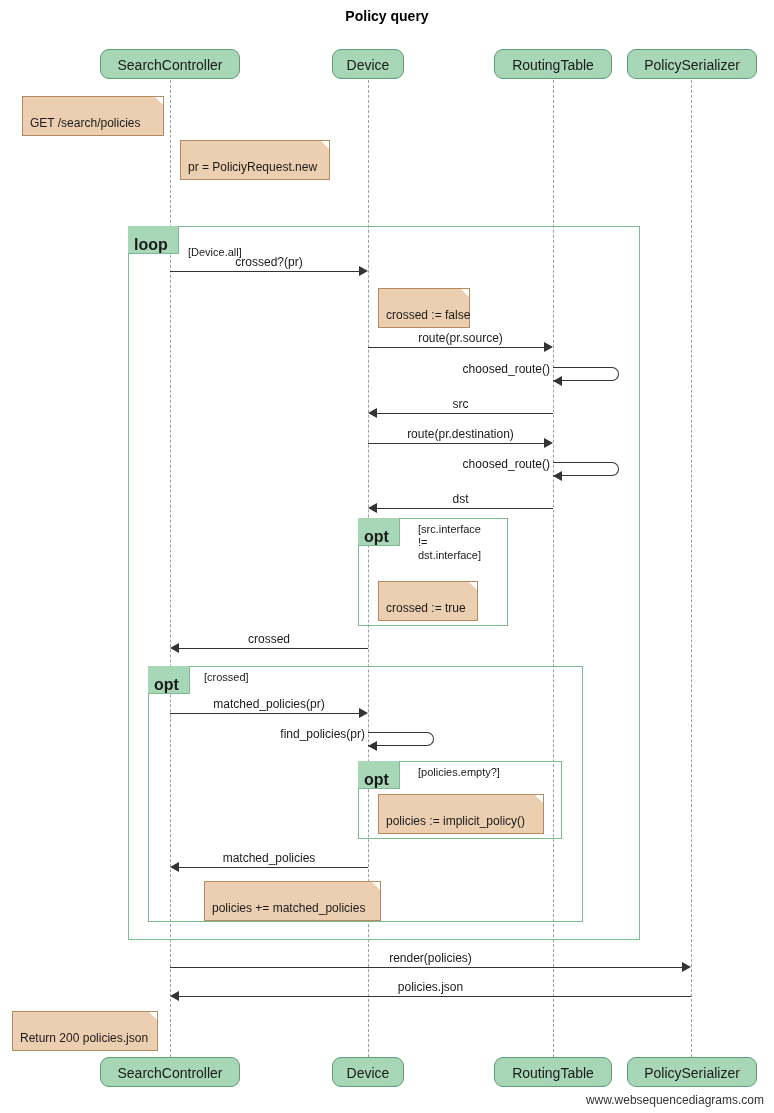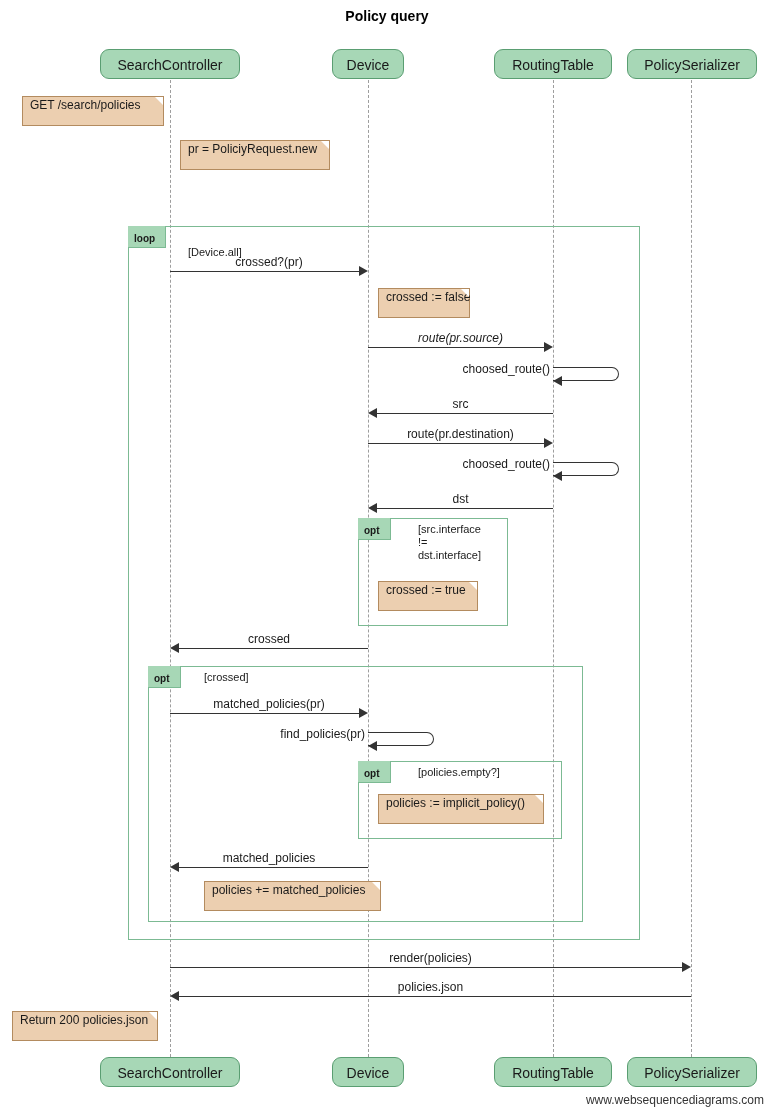--- a/index.html
+++ b/index.html
@@ -47,21 +47,21 @@
     width: 0;
     border-left: 1px dashed #9e9e9e;
   }
   .note {
     position: absolute;
     background: #eccfb0;
     border: 1px solid #b38b5f;
     font-size: 12px;
     color: #1a1a1a;
     box-sizing: border-box;
-    padding: 1px 7px;
+    padding: 19px 7px;
     line-height: 14px;
     white-space: pre;
   }
   .note::after {
     content: "";
     position: absolute;
     top: 0;
     right: 0;
     width: 0;
     height: 0;
@@ -73,24 +73,24 @@
     border: 1px solid #7cba93;
     box-sizing: border-box;
     background: transparent;
   }
   .frame-label {
     position: absolute;
     background: #a7d7b6;
     border: 1px solid #7cba93;
     border-top: none;
     border-left: none;
-    font-size: 10px;
+    font-size: 16px;
     font-weight: bold;
     color: #1a1a1a;
-    padding: 6px 10px 2px 6px;
+    padding: 12px 10px 2px 6px;
     box-sizing: border-box;
     line-height: 13px;
   }
   .frame-cond {
     position: absolute;
     font-size: 11px;
     color: #1a1a1a;
     line-height: 13px;
     white-space: pre;
   }
@@ -172,21 +172,21 @@
   <div class="frame-cond" style="left:204px; top:671px;">[crossed]</div>
 
   <div class="frame" style="left:358px; top:761px; width:204px; height:78px;"></div>
   <div class="frame-label" style="left:358px; top:761px;">opt</div>
   <div class="frame-cond" style="left:418px; top:766px;">[policies.empty?]</div>
 
   <div class="msg-label" style="left:170px; top:255px; width:198px;">crossed?(pr)</div>
   <div class="msg-line" style="left:170px; top:271px; width:189px;"></div>
   <div class="arrow-head arrow-right" style="left:359px; top:266px;"></div>
 
-  <div class="msg-label" style="left:368px; top:331px; width:185px;font-style:italic;">route(pr.source)</div>
+  <div class="msg-label" style="left:368px; top:331px; width:185px;">route(pr.source)</div>
   <div class="msg-line" style="left:368px; top:347px; width:176px;"></div>
   <div class="arrow-head arrow-right" style="left:544px; top:342px;"></div>
 
   <div class="msg-label" style="left:430px; top:362px; width:120px; text-align:right;">choosed_route()</div>
   <div class="self-msg" style="left:553px; top:367px; width:66px; height:14px;"></div>
   <div class="arrow-head arrow-left" style="left:553px; top:376px;"></div>
 
   <div class="msg-label" style="left:368px; top:397px; width:185px;">src</div>
   <div class="msg-line" style="left:377px; top:413px; width:176px;"></div>
   <div class="arrow-head arrow-left" style="left:368px; top:408px;"></div>

